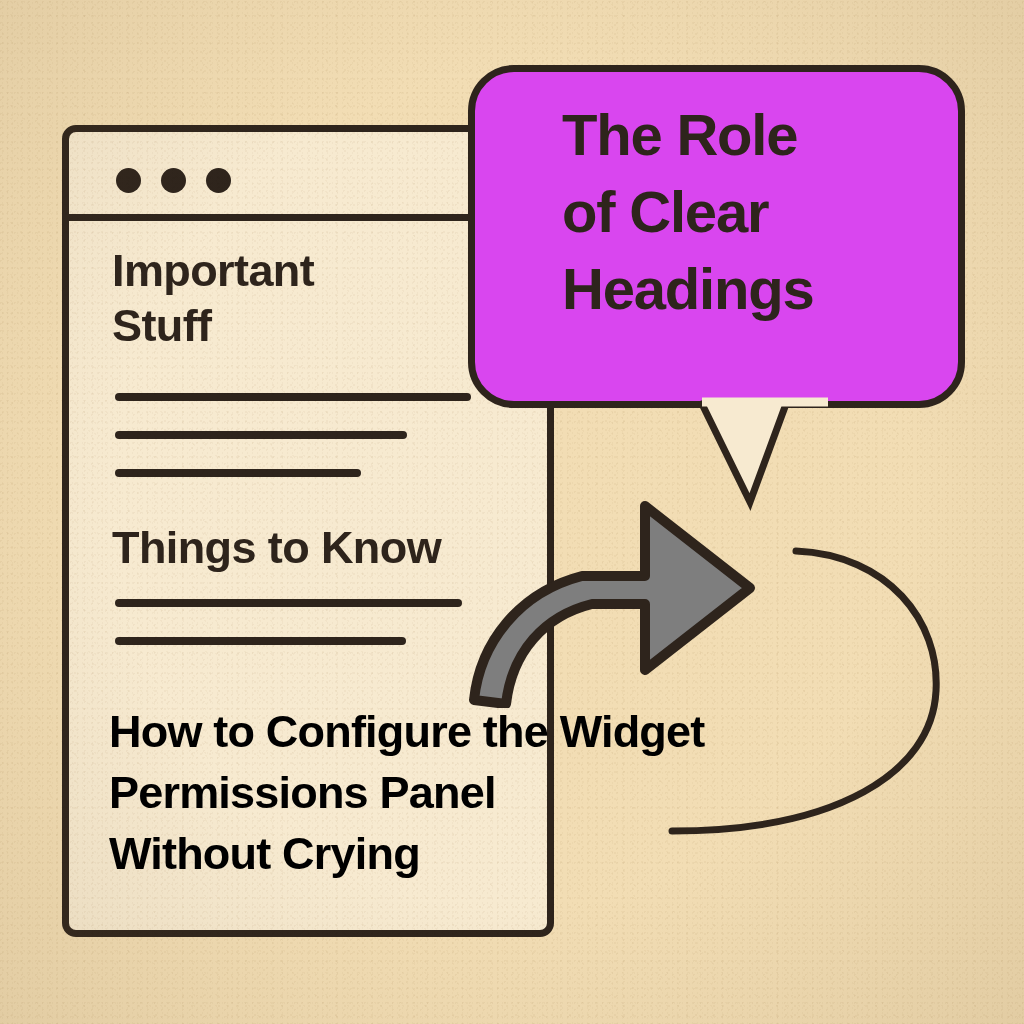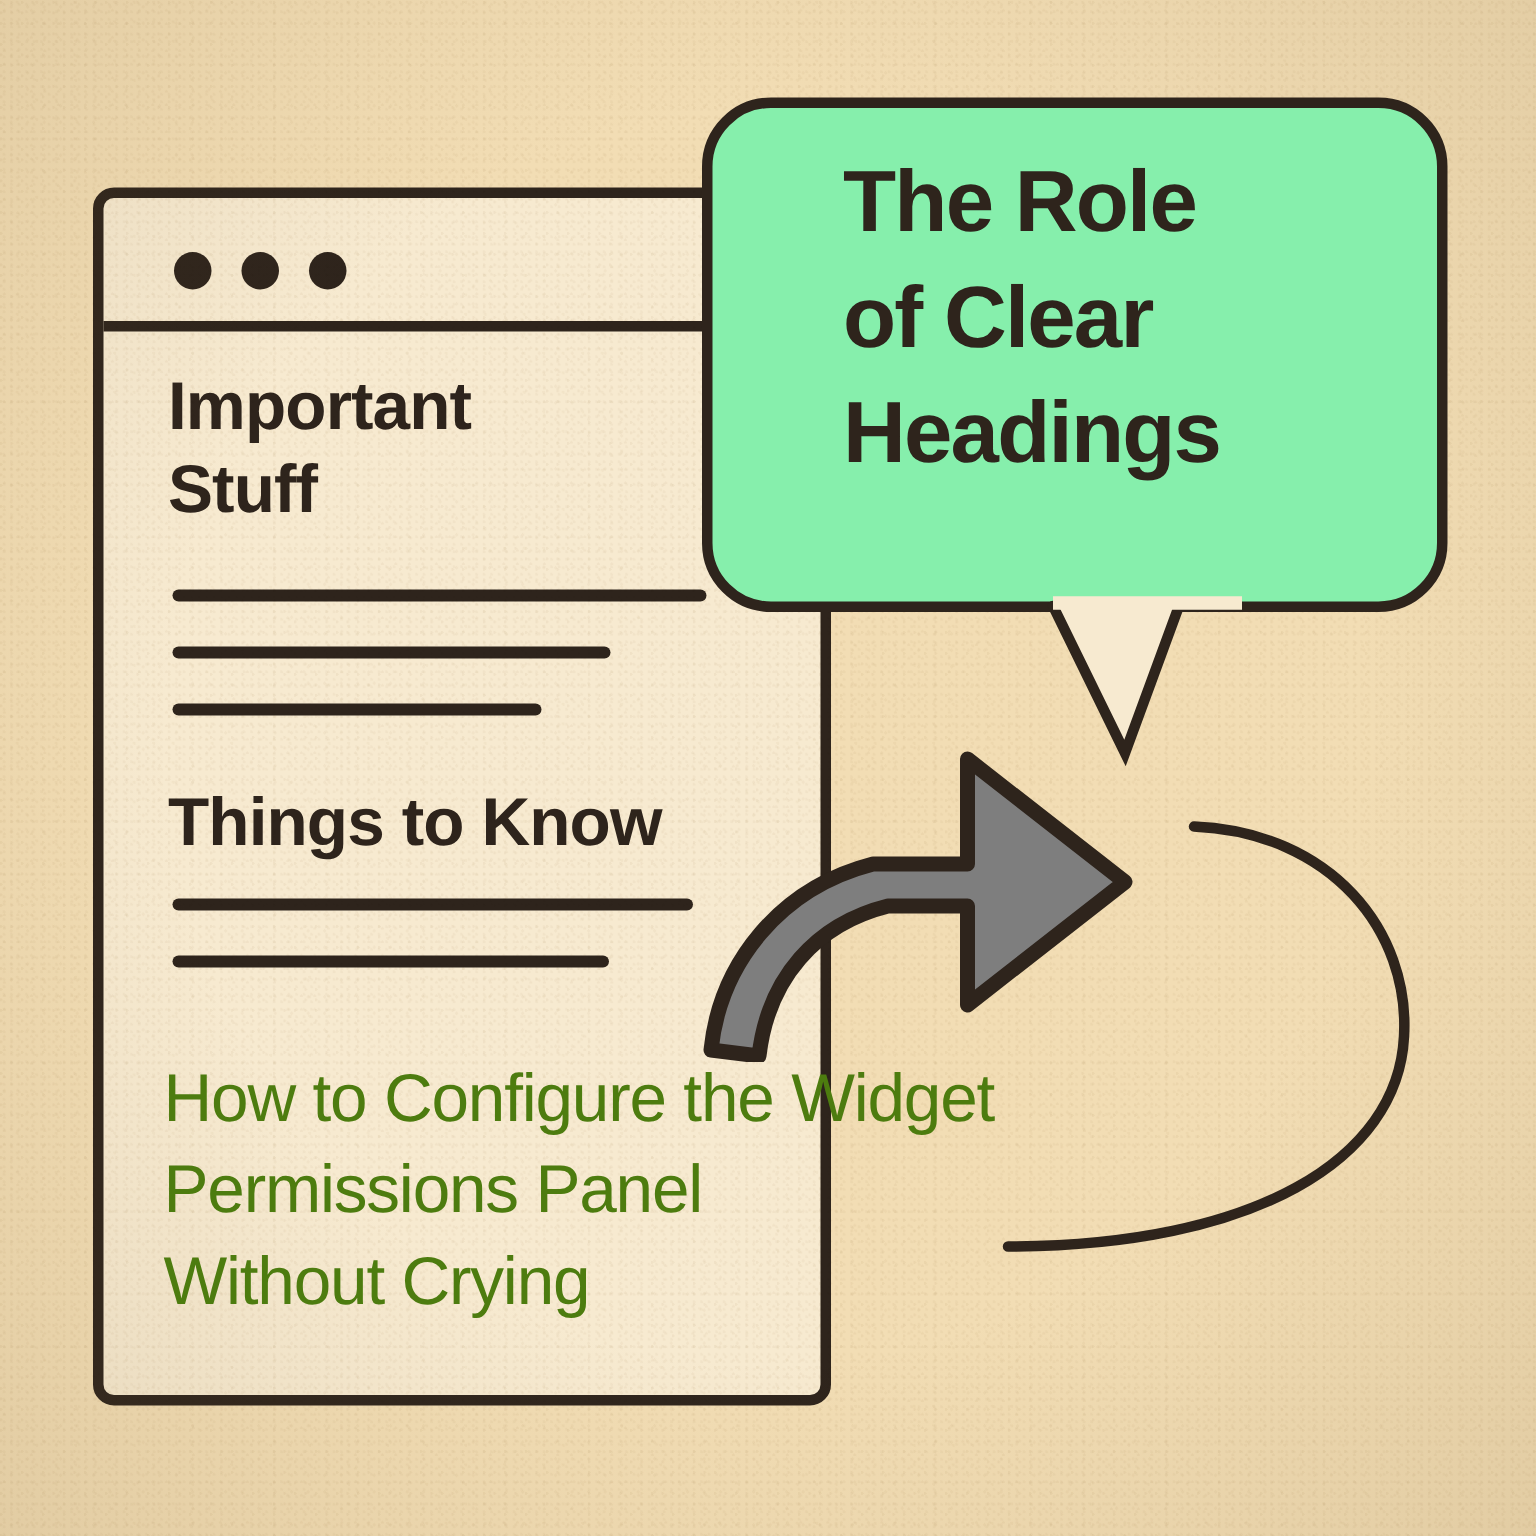--- a/index.html
+++ b/index.html
@@ -110,40 +110,40 @@
   #rule-3 { left: 46px; top: 248px; width: 246px; }
   #rule-4 { left: 46px; top: 378px; width: 347px; }
   #rule-5 { left: 46px; top: 416px; width: 291px; }
 
   
   #heading-long {
     position: absolute;
     left: 109px;
     top: 702px;
     width: 760px;
-    color: #4d7c0f;
-    font-weight: 400;
+    color: #000000;
+    font-weight: 700;
     font-size: 45px;
     line-height: 1.35;
     letter-spacing: -0.8px;
     white-space: pre-line;
     z-index: 6;
   }
 
   
   #speech-bubble {
     position: absolute;
     left: 468px;
     top: 65px;
     width: 497px;
     height: 343px;
     box-sizing: border-box;
     border: 7px solid #2e241c;
     border-radius: 46px;
-    background: #86efac;
+    background: #d946ef;
     z-index: 5;
   }
   #bubble-text {
     position: absolute;
     left: 87px;
     top: 24px;
     right: 20px;
     color: #2e241c;
     font-weight: 700;
     font-size: 58px;

